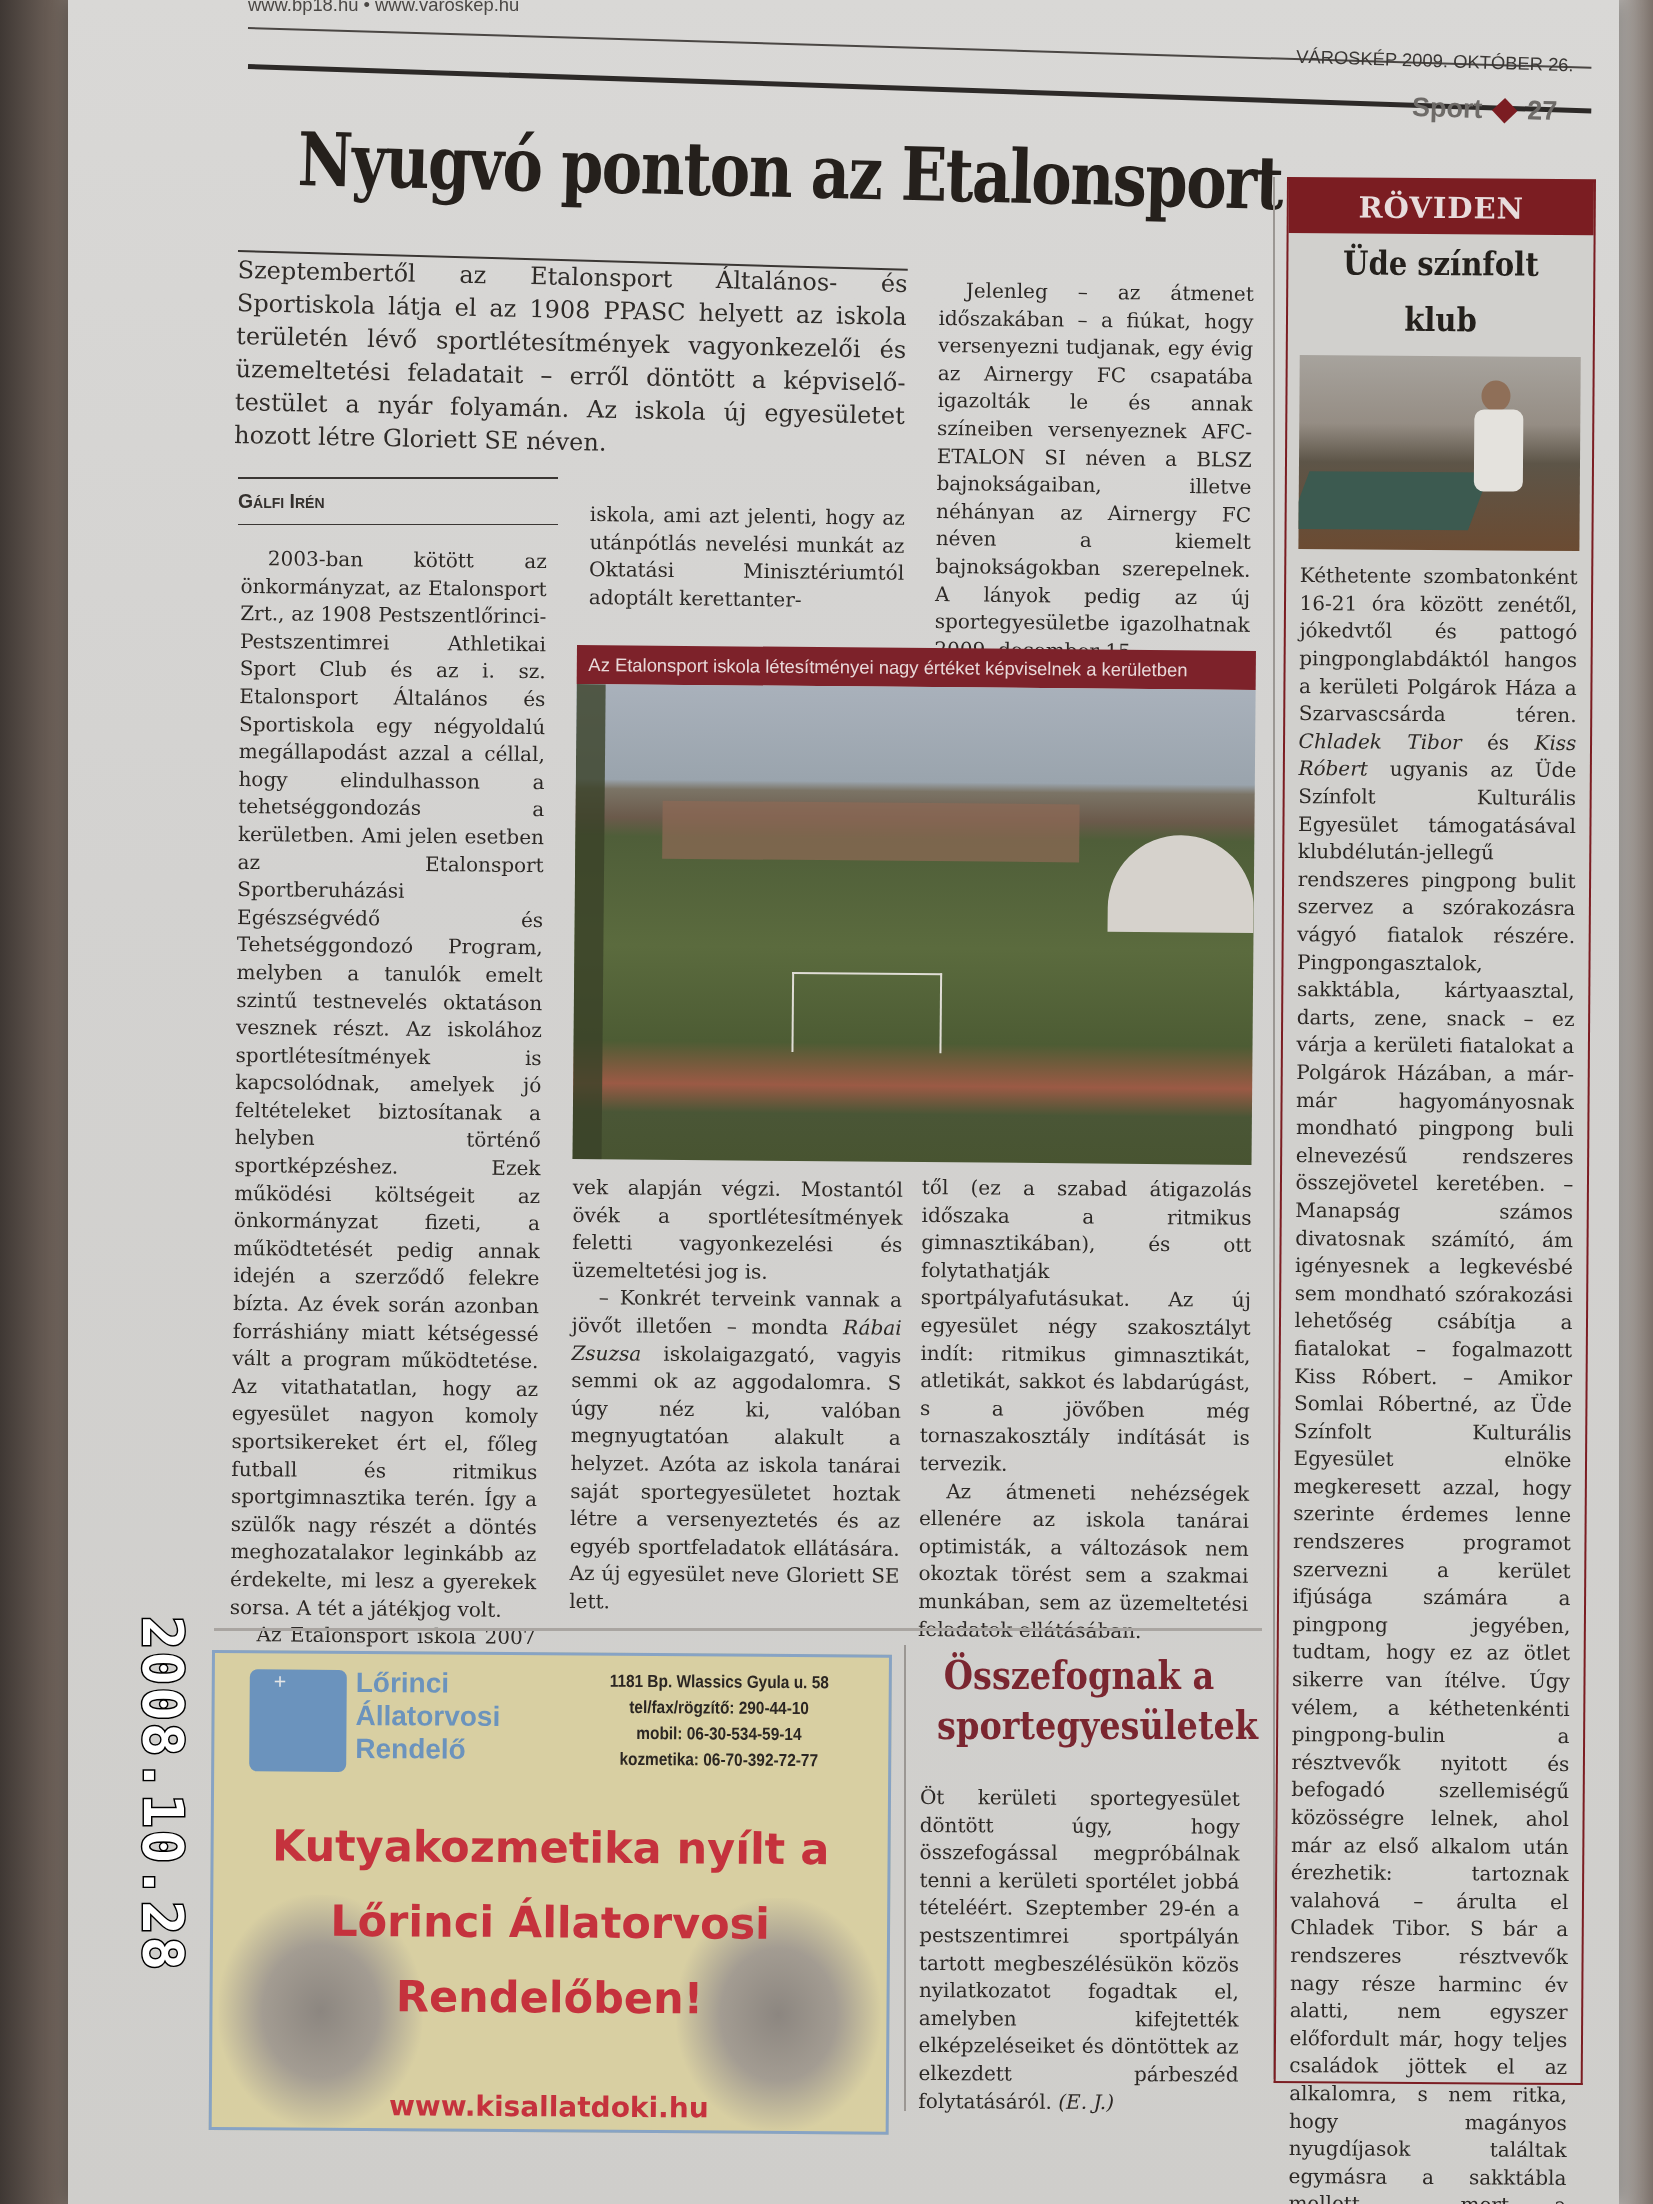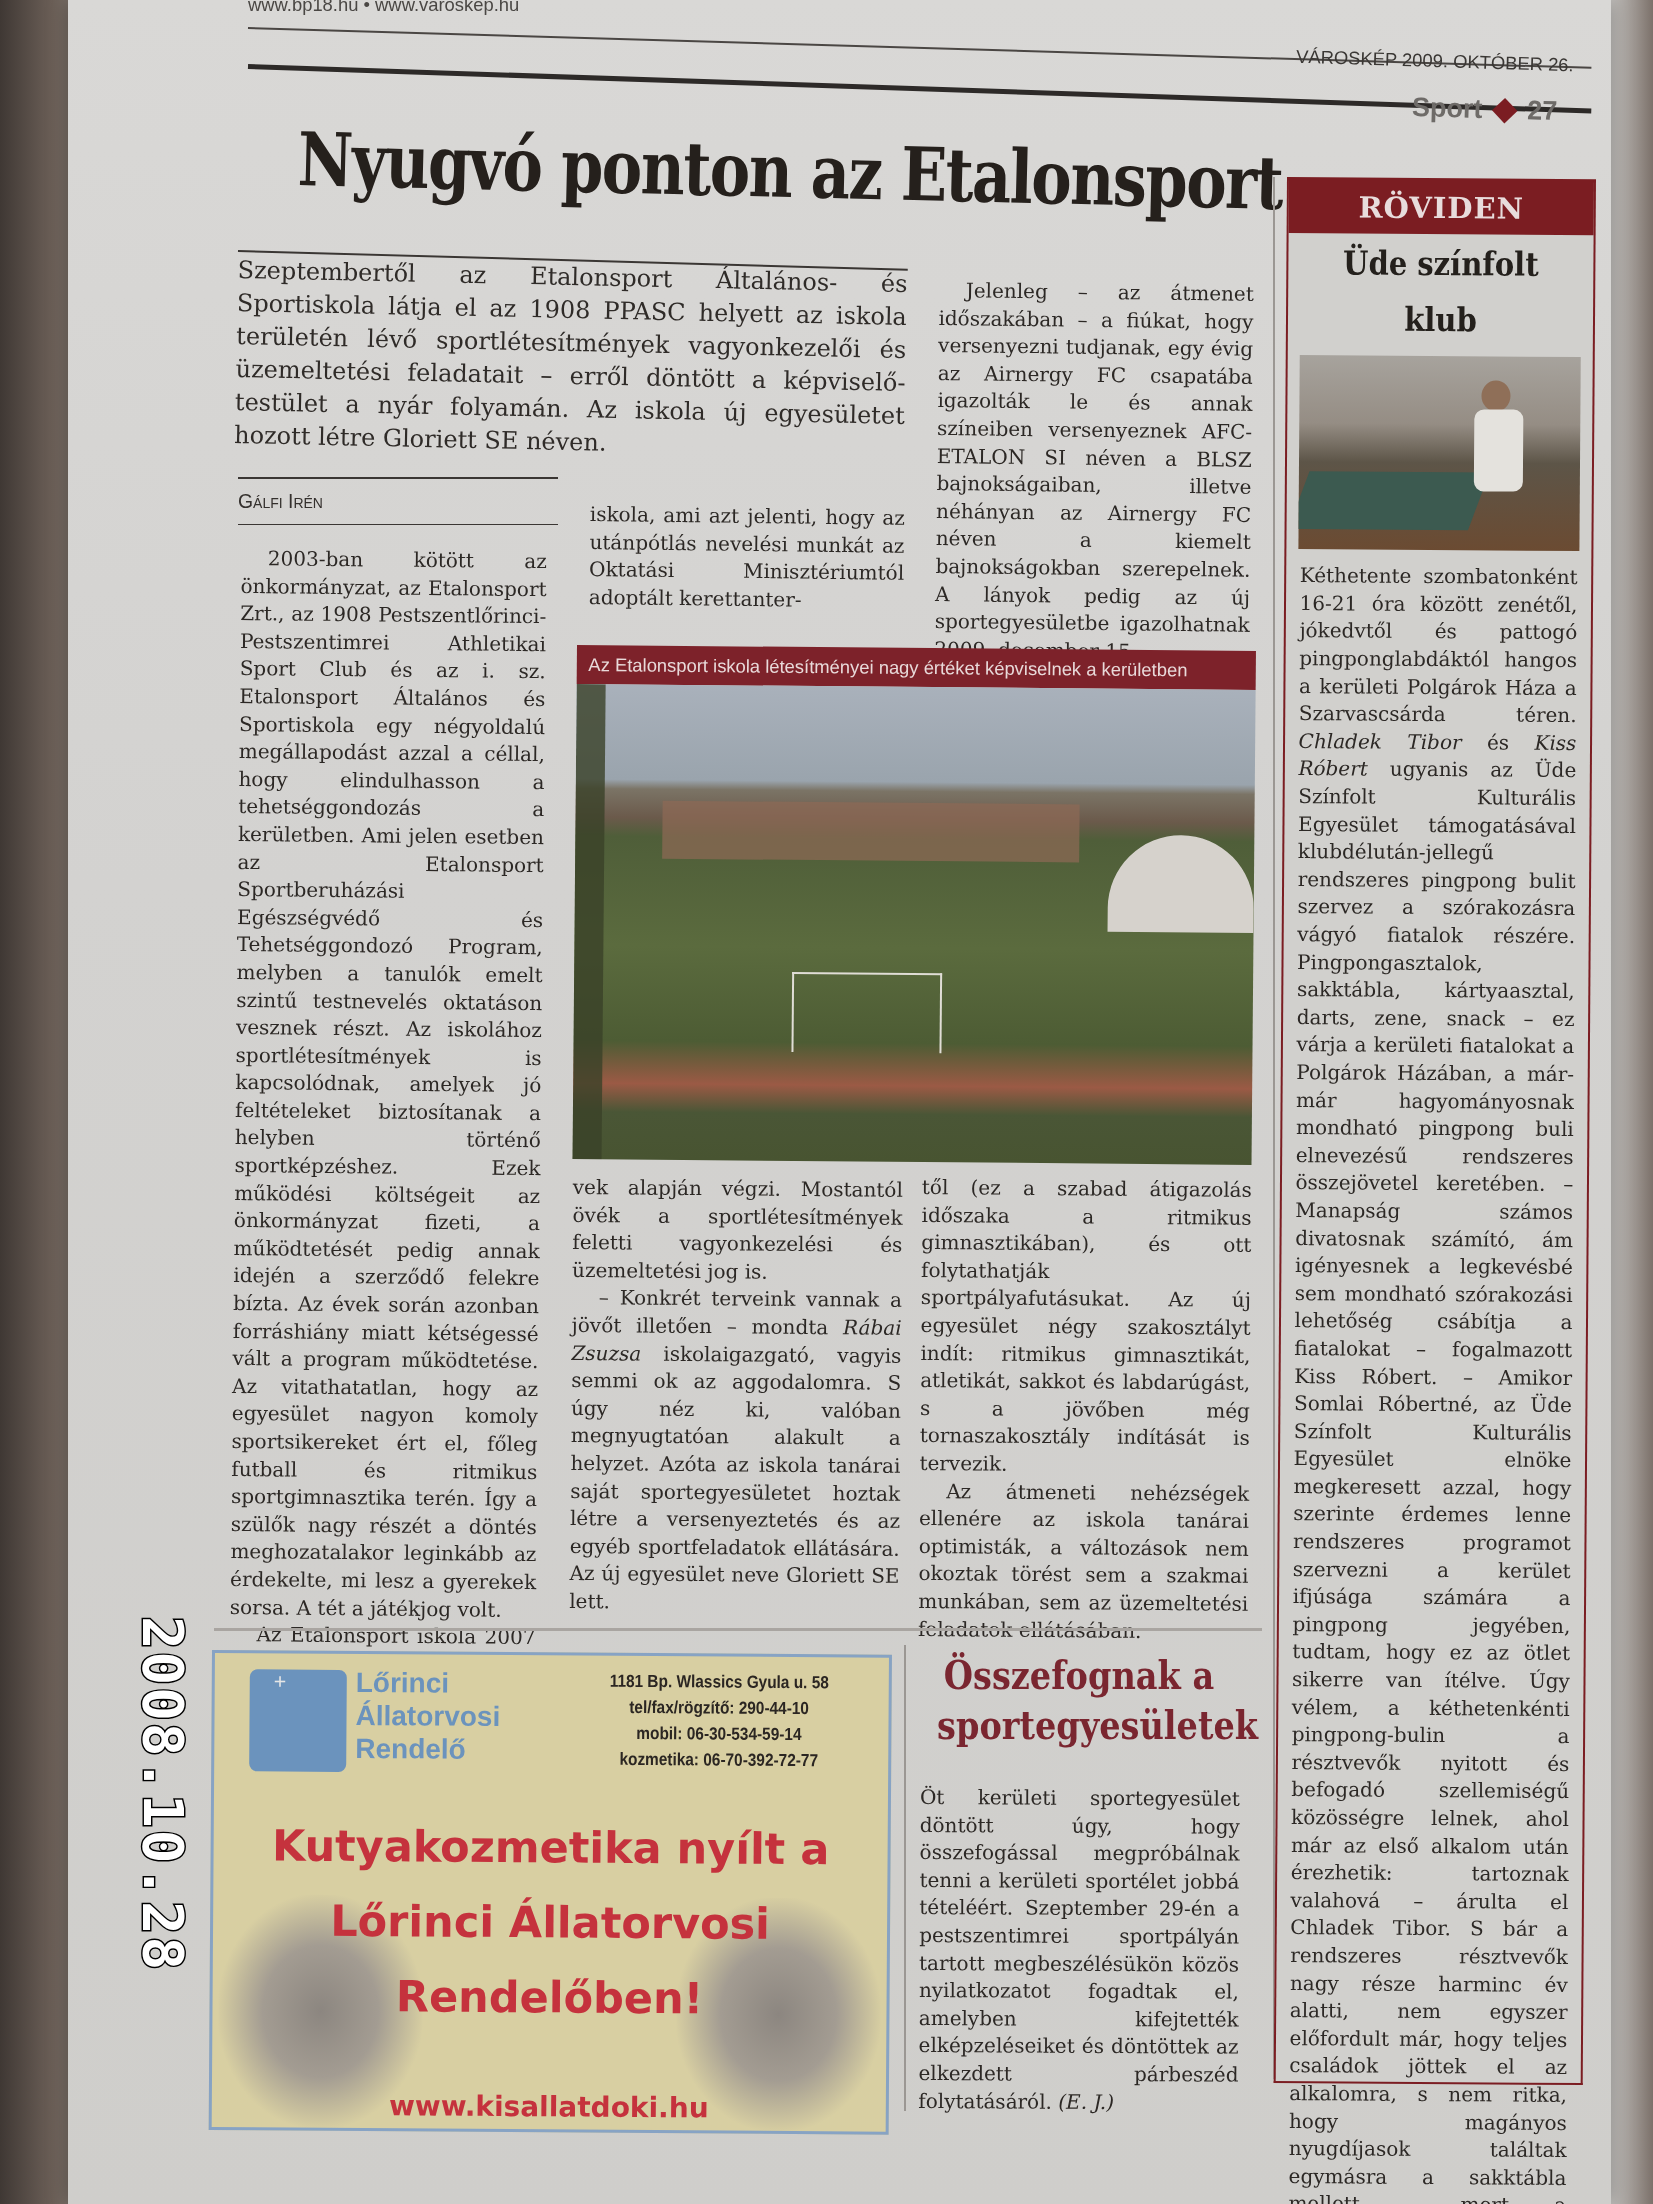--- a/index.html
+++ b/index.html
@@ -14,38 +14,39 @@
     background: linear-gradient(90deg, #3f3834 0%, #6b5f57 60%, #8b8179 100%);
   }
   .bg-right {
     position: absolute; right: 0; top: 0; width: 44px; height: 2205px;
     background: linear-gradient(90deg, #c8c6c3 0%, #7a6f68 100%);
   }
   .paper {
     position: absolute; left: 68px; top: 0; width: 1543px; height: 2205px;
     background: linear-gradient(180deg, #d9d8d6 0%, #d3d2d0 40%, #cfcecb 100%);
     box-shadow: 0 0 19.4px rgba(0,0,0,.35);
+    padding-left: 8px;
   }
   .abs { position: absolute; }
 
   
   .header-url { left: 180px; top: -5.8px; font-family: "Liberation Sans", sans-serif; font-size: 18.4px; color: #4a4744; }
   .rule-thin { left: 180px; top: 27px; width: 1344px; height: 1.9px; background: #4a4643; transform: rotate(1.7deg); transform-origin: left center; }
   .rule-thick { left: 180px; top: 64px; width: 1344px; height: 4.9px; background: #2d2a28; transform: rotate(1.9deg); transform-origin: left center; }
   .issue { left: 1228px; top: 50px; font-family: "Liberation Sans", sans-serif; font-size: 18.4px; color: #3a3734; transform: rotate(1.8deg); }
   .section { left: 1344px; top: 94px; font-family: "Liberation Sans", sans-serif; font-weight: bold; font-size: 27px; color: #6e6b68; display: flex; align-items: center; gap: 7.8px; transform: rotate(1.6deg); }
   .diamond { width: 17.5px; height: 17.5px; background: #7b1d22; transform: rotate(45deg); display: inline-block; margin: 0 5.8px; }
 
   .headline { left: 231px; top: 116px; font-family: "DejaVu Serif", serif; font-weight: bold; font-size: 74px; letter-spacing: -1.9px; color: #25201c; transform: rotate(1.4deg) scaleX(.82); transform-origin: left top; white-space: nowrap; }
 
   .lead-rule { left: 170px; top: 250px; width: 670px; height: 1.9px; background: #3a3633; transform: rotate(1.6deg); transform-origin: left; }
   .lead { left: 170px; top: 254px; width: 670px; font-size: 24px; line-height: 33px; text-align: justify; color: #2f2b28; transform: rotate(1.2deg); transform-origin: left top; }
 
   .byline-rule { left: 170px; top: 477px; width: 320px; height: 1.9px; background: #3a3633; }
-  .byline { left: 170px; top: 490px; font-family: "Liberation Sans", sans-serif; font-weight: normal; font-variant: small-caps; font-size: 19.4px; color: #34302d; }
+  .byline { left: 170px; top: 490px; font-family: "Liberation Sans", sans-serif; font-weight: bold; font-variant: small-caps; font-size: 19.4px; color: #34302d; }
   .byline-rule2 { left: 170px; top: 524px; width: 320px; height: 1px; background: #3a3633; }
 
   .col { font-size: 20px; line-height: 27.6px; text-align: justify; color: #2c2825; }
   .col p { margin: 0; }
   .indent { text-indent: 27px; }
   .col1 { left: 173px; top: 545px; width: 306px; transform: rotate(.6deg); transform-origin: left top; }
   .col2top { left: 522px; top: 501px; width: 315px; transform: rotate(.7deg); transform-origin: left top; }
   .col3top { left: 871px; top: 277px; width: 315px; transform: rotate(.7deg); transform-origin: left top; }
   .col2bot { left: 505px; top: 1174px; width: 330px; transform: rotate(.5deg); transform-origin: left top; }
   .col3bot { left: 854px; top: 1174px; width: 330px; transform: rotate(.5deg); transform-origin: left top; }

